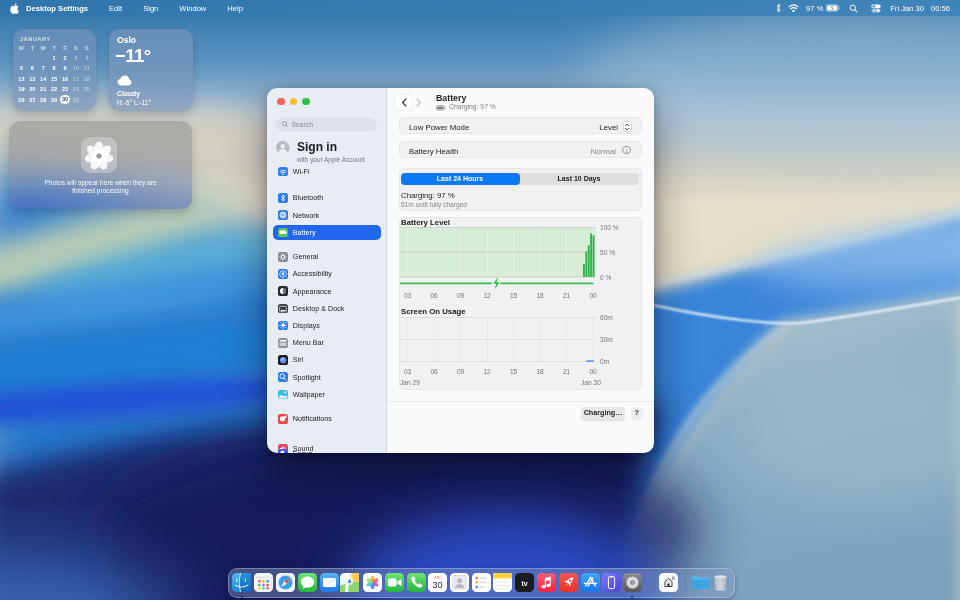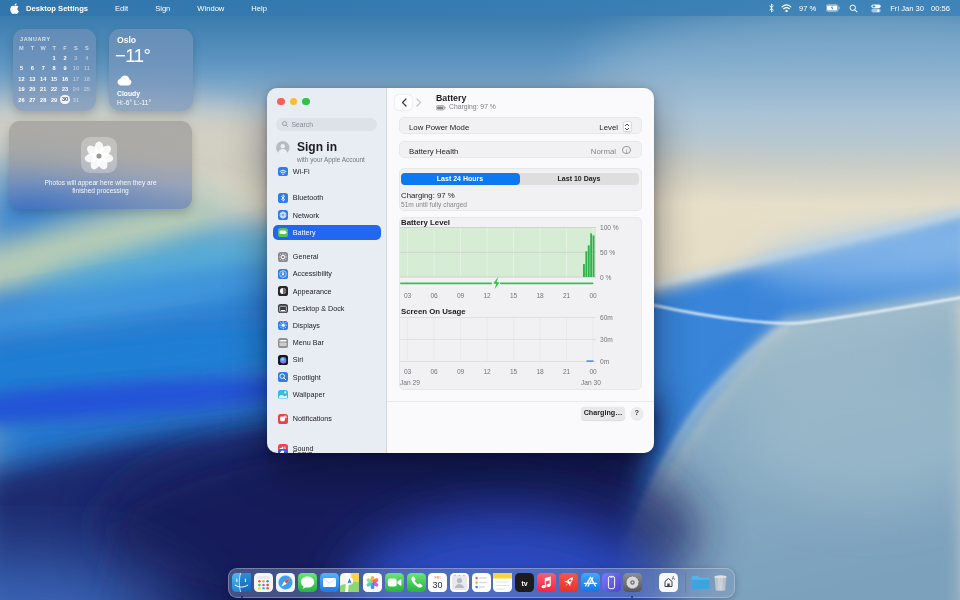--- a/index.html
+++ b/index.html
@@ -6,35 +6,35 @@
 html,body { width:960px; height:600px; overflow:hidden; font-family:"Liberation Sans", sans-serif; }
 #stage { position:relative; width:960px; height:600px; overflow:hidden; background:#2e74a8; }
 #wall { position:absolute; left:0; top:0; }
 
 #menubar { position:absolute; left:0; top:0; width:960px; height:16px; color:#fff;
   background:linear-gradient(90deg, rgba(48,118,172,.9), rgba(62,132,186,.9));
   font-size:7.6px; display:flex; align-items:center; }
 #menubar .left { display:flex; align-items:center; }
 #menubar .apple { margin-left:10px; width:9px; height:11px; display:inline-block; }
 #menubar .mtitle { font-weight:bold; margin-left:7px; }
-#menubar .mitem { margin-left:27px; }
+#menubar .mitem { margin-left:21px; }
 #menubar .right { position:absolute; right:0; top:0; height:16px; display:flex; align-items:center; }
 
 .widget { position:absolute; border-radius:11px; color:#fff; }
 #wcal  { left:13px; top:29px; width:83px; height:82px; background:rgba(118,146,184,.64); box-shadow:0 4px 10px rgba(0,0,0,.18); }
 #wwx   { left:109px; top:29px; width:84px; height:82px; background:rgba(120,148,186,.64); box-shadow:0 4px 10px rgba(0,0,0,.18); }
 #wph   { left:9px; top:121px; width:183px; height:88px; background:linear-gradient(180deg, rgba(158,156,153,.72) 0%, rgba(148,148,152,.62) 42%, rgba(110,125,175,.5) 72%, rgba(72,98,182,.52) 100%); box-shadow:0 4px 10px rgba(0,0,0,.18); }
 #wcal .hdr { font-size:5.4px; font-weight:bold; letter-spacing:.7px; color:rgba(255,255,255,.75); margin:6.5px 0 1px 7px; }
 #wcal table { border-collapse:collapse; margin-left:3px; }
 #wcal td { width:10.9px; height:10.4px; text-align:center; font-size:5.6px; font-weight:bold; color:#fff; padding:0; }
 #wcal td.dow { color:rgba(255,255,255,.65); font-size:5.6px; }
 #wcal td.dim { color:rgba(255,255,255,.45); }
 #wcal td .sel { display:inline-block; width:9.5px; height:9.5px; line-height:9.5px; border-radius:50%; background:#f4f6f8; color:#3a5d86; }
 #wwx .city { font-size:8.6px; font-weight:bold; margin:6px 0 0 8px; }
-#wwx .temp { font-size:18.5px; font-weight:400; margin:0 0 0 6px; letter-spacing:-.5px; }
+#wwx .temp { font-size:18.5px; font-weight:700; margin:0 0 0 6px; letter-spacing:-.5px; }
 #wwx .cond { font-size:6.8px; font-weight:bold; margin:1px 0 0 8px; }
 #wwx .hilo { font-size:6.6px; margin:1.5px 0 0 8px; }
 #wph .picon { position:absolute; left:72px; top:16px; width:36px; height:36px; border-radius:9px; background:rgba(255,255,255,.28); }
 #wph .ptext { position:absolute; left:0; right:0; top:58px; text-align:center; font-size:6.6px; line-height:7.6px; color:rgba(255,255,255,.92); }
 
 #win { position:absolute; left:267px; top:88px; width:387px; height:365px; border-radius:10px;
   box-shadow:0 18px 40px rgba(0,0,20,.45), 0 2px 8px rgba(0,0,20,.25); overflow:hidden; display:flex; }
 #sidebar { width:120px; height:100%; background:#e8edf4; border-right:1px solid #d4d7dc; position:relative; flex:none; }
 #content { flex:1; background:#fafafc; position:relative; }
 .tl { position:absolute; top:97.5px; width:7.5px; height:7.5px; border-radius:50%; }
@@ -146,21 +146,21 @@
  <svg width="7" height="10" viewBox="0 0 10 14" style="margin-right:6px">
           <path d="M2.5 3.5 L7.5 10.5 L5 12.7 L5 1.3 L7.5 3.5 L2.5 10.5" stroke="#fff" stroke-width="1.1" fill="none" stroke-linejoin="round"></path>
         </svg>
  <svg width="11" height="9" viewBox="0 0 14 11" style="margin-right:7px">
           <g stroke="#fff" fill="none" stroke-linecap="round">
             <path d="M1.4 3.4 Q7 -1.4 12.6 3.4" stroke-width="1.5"></path>
             <path d="M3.4 5.8 Q7 2.8 10.6 5.8" stroke-width="1.5"></path>
           </g>
           <circle cx="7" cy="8.6" r="1.5" fill="#fff"></circle>
         </svg>
- <span style="margin-right:10px">97 %</span>
+ <span style="margin-right:3px">97 %</span>
  <svg width="14" height="8" viewBox="0 0 25 13" style="margin-right:9px">
           <rect x="0.5" y="0.5" width="21" height="12" rx="3" fill="none" stroke="rgba(255,255,255,.8)" stroke-width="1"></rect>
           <rect x="2" y="2" width="18" height="9" rx="1.8" fill="#fff"></rect>
           <path d="M23 4 Q24.8 6.5 23 9" stroke="rgba(255,255,255,.8)" stroke-width="1.2" fill="none"></path>
           <path d="M11.5 2.2 L8.8 6.6 L10.8 6.9 L10 10.8 L13.2 6.2 L11.2 5.9 Z" fill="#3c81b4"></path>
         </svg>
  <svg width="9" height="9" viewBox="0 0 12 12" style="margin-right:13px">
           <circle cx="5" cy="5" r="3.6" fill="none" stroke="#fff" stroke-width="1.3"></circle>
           <line x1="7.7" y1="7.7" x2="10.6" y2="10.6" stroke="#fff" stroke-width="1.4" stroke-linecap="round"></line>
         </svg>

